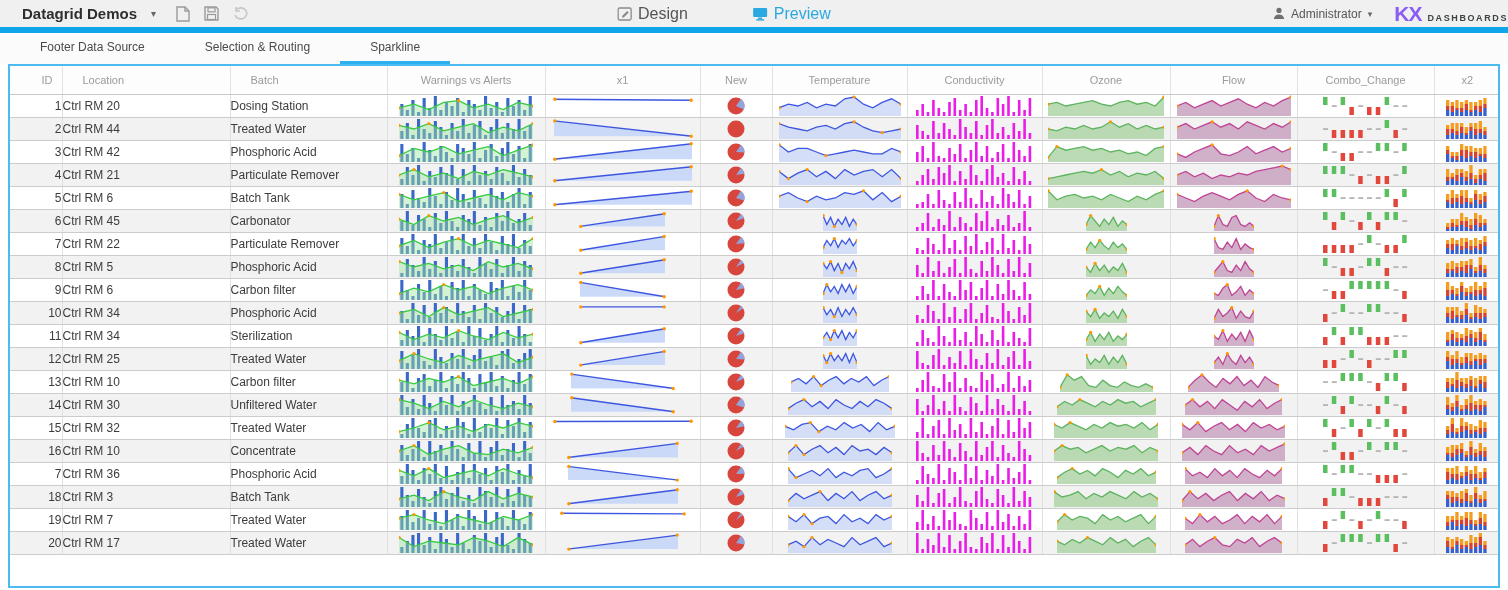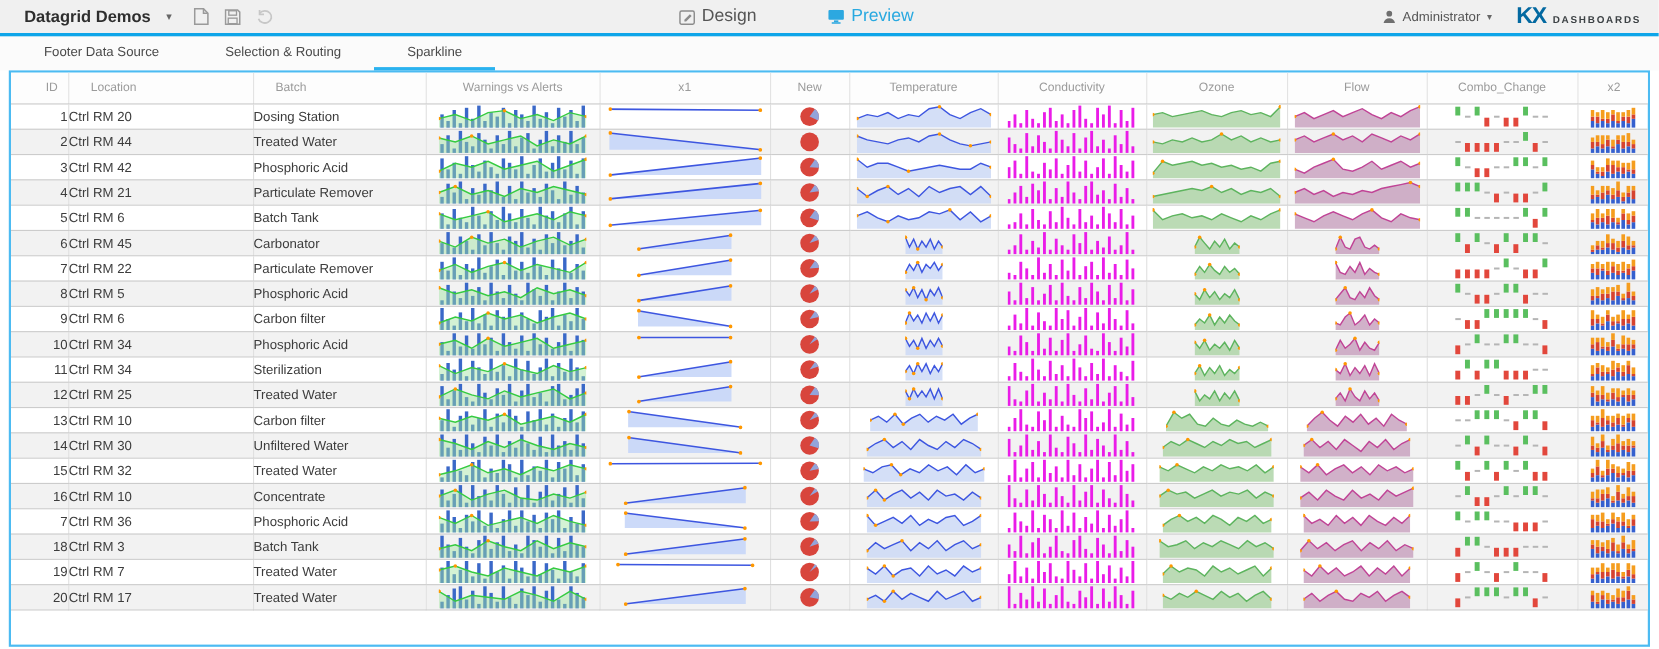--- a/index.html
+++ b/index.html
@@ -1,30 +1,30 @@
 <!DOCTYPE html>
 <html><head>
 <meta charset="utf-8">
 <style>
   html,body{margin:0;padding:0;}
   body{width:1508px;height:590px;overflow:hidden;background:#fff;font-family:"Liberation Sans",sans-serif;}
   
-  .topbar{position:relative;height:33px;background:#f0f0f0;border-bottom:3px solid #0ea5e9;display:flex;align-items:center;box-sizing:border-box;}
+  .topbar{position:relative;height:33px;background:#f0f0f0;border-bottom:6px solid #0ea5e9;display:flex;align-items:center;box-sizing:border-box;}
   .tb-title{font-size:15px;font-weight:bold;color:#2e2e2e;margin-left:22px;}
   .tb-caret{color:#666;font-size:10px;margin-left:14px;cursor:pointer;}
   .tb-icons{display:flex;align-items:center;gap:14px;margin-left:20px;}
   .tb-icons svg{display:block;cursor:pointer;}
   .center-actions{position:absolute;left:48%;transform:translateX(-50%);display:flex;align-items:center;gap:26px;}
   .action{display:flex;align-items:center;gap:6px;font-size:16px;cursor:pointer;}
   .action.design{color:#555;}
   .action.preview{color:#29a9e0;padding-left:38px;}
-  .topbar-right{margin-left:auto;display:flex;align-items:center;gap:22px;margin-right:16px;}
+  .topbar-right{margin-left:auto;display:flex;align-items:center;gap:22px;}
   .user{display:flex;align-items:center;gap:6px;font-size:12px;color:#555;cursor:pointer;}
   .brand{display:flex;align-items:baseline;gap:6px;}
-  .brand-logo{font-size:21px;font-weight:800;letter-spacing:-1px;color:#0369a1;}
+  .brand-logo{font-size:21px;font-weight:800;letter-spacing:-1px;color:#8b5cf6;}
   .brand-name{font-size:9px;font-weight:bold;letter-spacing:1.6px;color:#3d4245;}
   
   .tabbar{height:31px;background:#fbfbfb;display:flex;align-items:stretch;padding-left:10px;}
   .tab{display:flex;align-items:center;padding:0 30px;font-size:12px;color:#4a4a4a;border-bottom:3px solid transparent;box-sizing:border-box;cursor:pointer;justify-content:flex-end;}
   .tab.active{border-bottom-color:#2ab2ef;}
   
   .gridwrap{margin:0 8px;border:2px solid #4cbbf2;background:#fff;box-sizing:border-box;height:524px;overflow:hidden;}
   table.grid{width:100%;border-collapse:collapse;table-layout:fixed;}
   .grid th{height:28px;font-weight:normal;font-size:11px;color:#9b9b9b;border-bottom:1px solid #c9c9c9;border-right:1px solid #e3e3e3;background:#fdfdfd;box-sizing:border-box;margin-top:16px;}
   .grid th:last-child,.grid td:last-child{border-right:none;}

